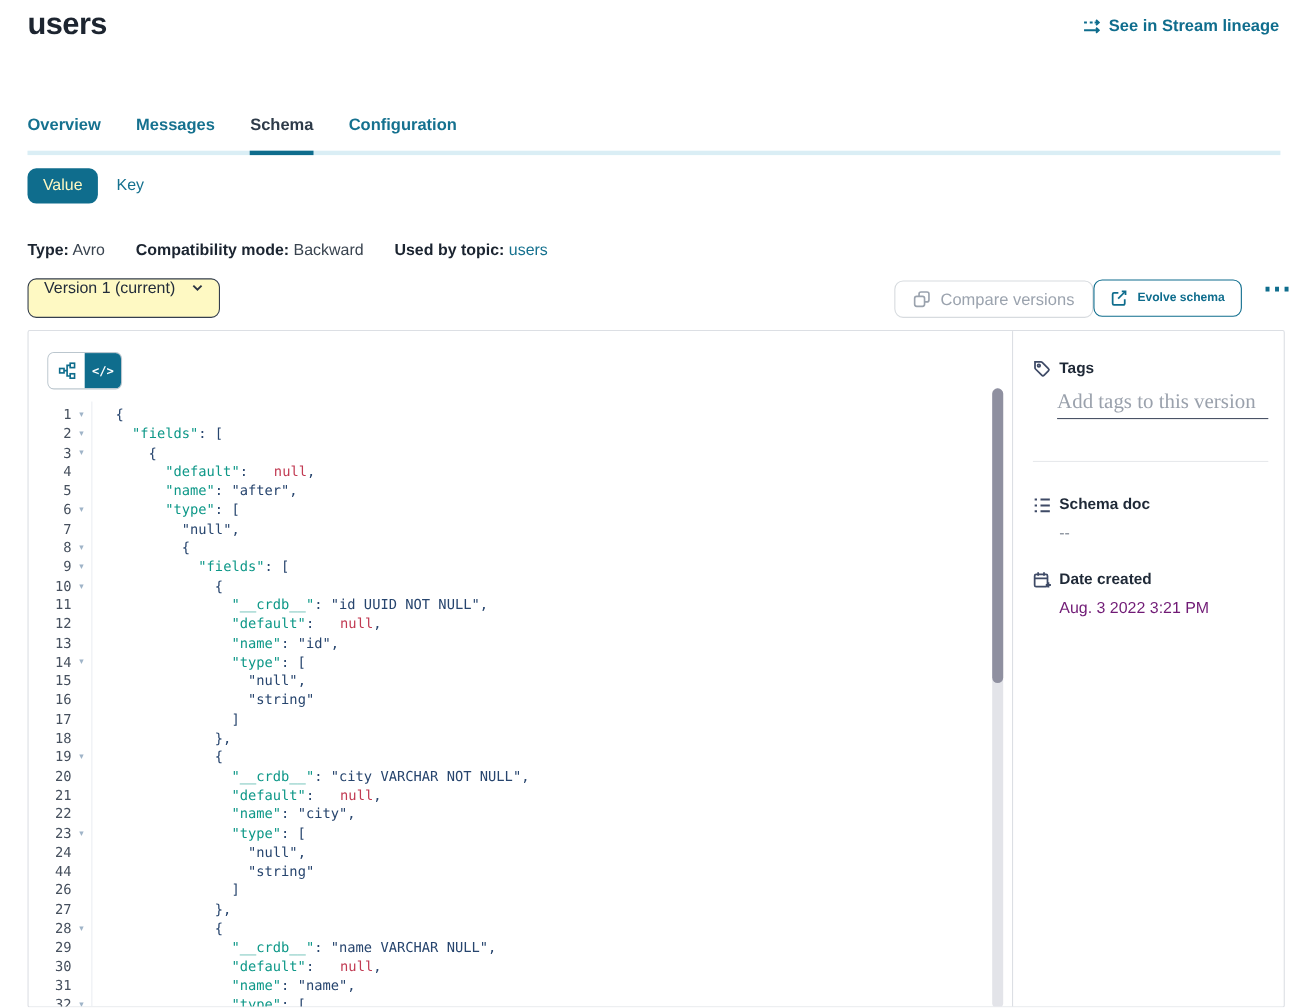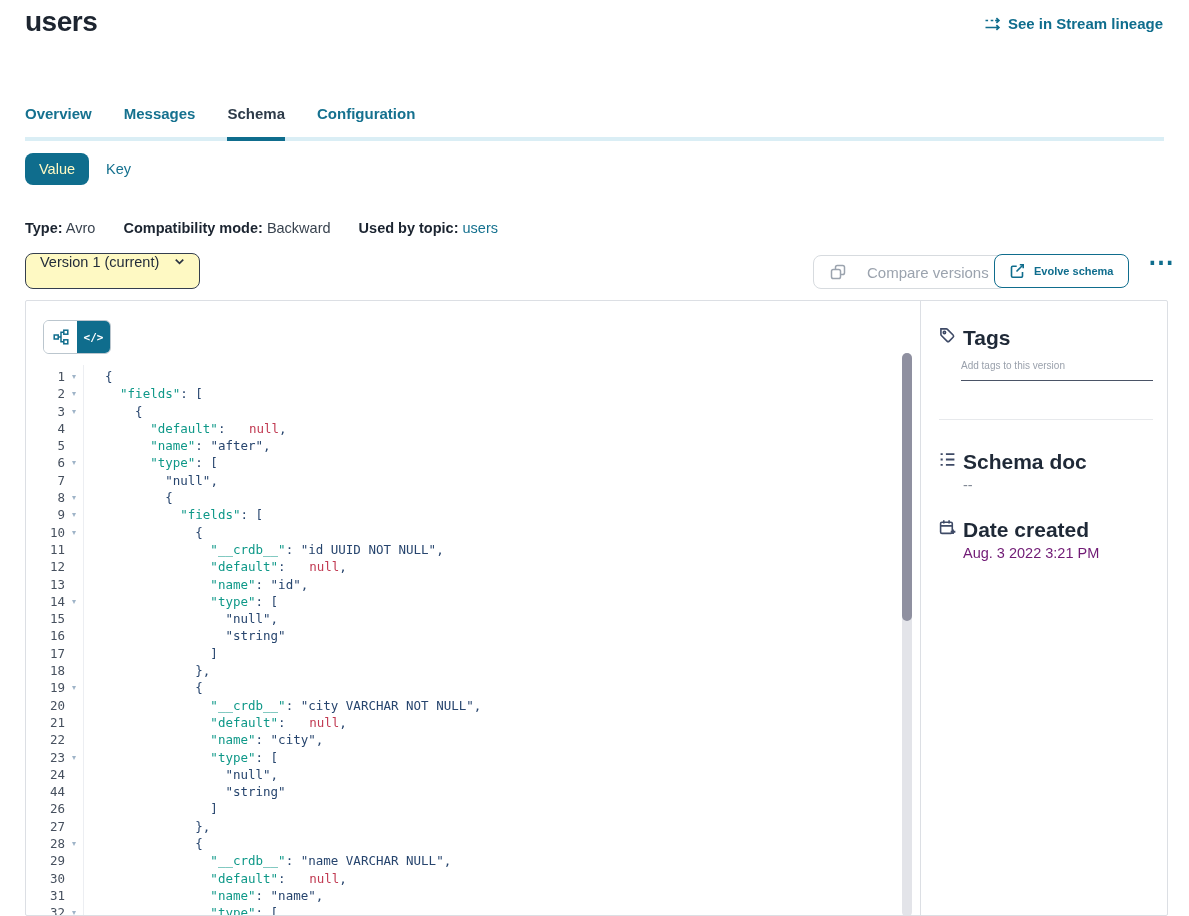--- a/index.html
+++ b/index.html
@@ -29,21 +29,21 @@
   .meta .gap { display:inline-block; width:20px; }
   .meta a { color:#15718F; cursor:pointer; }
 
   
   .version-select { position:absolute; left:25px; top:253px; width:175px; height:36px; border:1px solid #343E4E;
     border-radius:8px; display:flex; align-items:flex-start; padding:0 12px 0 14px; font-size:14.5px; color:#232D3B; cursor:pointer; background:#fef9c3; }
   .version-select .vs-label { flex:1; }
   .schema-id { position:absolute; left:211px; top:253px; height:36px; line-height:36px; font-size:14.5px; color:#39434F; }
   .schema-id b { color:#1B2430; }
 
-  .btn-compare { position:absolute; left:813px; top:255px; height:33px; display:flex; align-items:center; gap:21px;
+  .btn-compare { position:absolute; left:813px; top:255px; height:33px; display:flex; align-items:center; gap:9px;
     padding:16px 16px; border:1px solid #D7DBDF; border-radius:8px; background:#fff; color:#9BA3AE; font-size:15px;
     font-family:inherit; cursor:default; }
   .btn-evolve { position:absolute; left:994px; top:254px; height:34px; display:flex; align-items:center; gap:9px;
     padding:0 14px; border:1px solid #0F6D8D; border-radius:8px; background:#fff; color:#0F6D8D; font-size:11px;
     font-weight:700; font-family:inherit; cursor:pointer; }
   .btn-more { position:absolute; left:1142px; top:248px; background:none; border:none; color:#0F6D8D;
     font-size:26px; font-weight:700; cursor:pointer; line-height:1; letter-spacing:1px; font-family:inherit; }
 
   
   .panel { position:absolute; left:25px; top:300px; width:1143px; height:616px; border:1px solid #DCDFE4; border-radius:2px; background:#fff; overflow:hidden; }
@@ -65,23 +65,23 @@
   .tk-s { color:#27456E; }
   .tk-n { color:#C13A52;margin-left:16px; }
   .tk-p { color:#27456E; }
 
   
   .sb-track { position:absolute; left:876px; top:52px; width:10px; height:564px; background:#E3E4E9; border-radius:5px; }
   .sb-thumb { position:absolute; left:876px; top:52px; width:10px; height:268px; background:#8F90A0; border-radius:5px; cursor:grab; }
 
   
   .sb-icon { position:absolute; color:#3E4A66; }
-  .sb-title { position:absolute; font-size:21px; font-weight:700; color:#1F2937; }
+  .sb-title { position:absolute; font-size:14px; font-weight:700; color:#1F2937; }
   .tags-input { position:absolute; left:935px; top:50px; width:192px; height:30px; border:none; border-bottom:1px solid #4A5366;
-    font-size:10px; font-family:Liberation Sans, sans-serif; color:#39434F; outline:none; padding:0; background:transparent; }
+    font-size:19px; font-family:Liberation Serif, serif; color:#39434F; outline:none; padding:0; background:transparent; }
   .tags-input::placeholder { color:#9AA1AC; }
   .sb-divider { position:absolute; left:913px; top:118px; width:214px; height:1px; background:#E7E9EC; }
   .sb-value { position:absolute; font-size:14.5px; color:#701a75; }
   .sb-muted { color:#828A96; }
 </style>
 </head>
 <body>
 
 <div class="screen">
 

